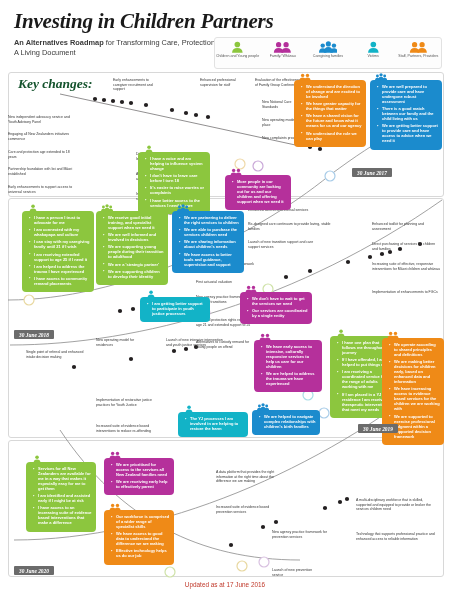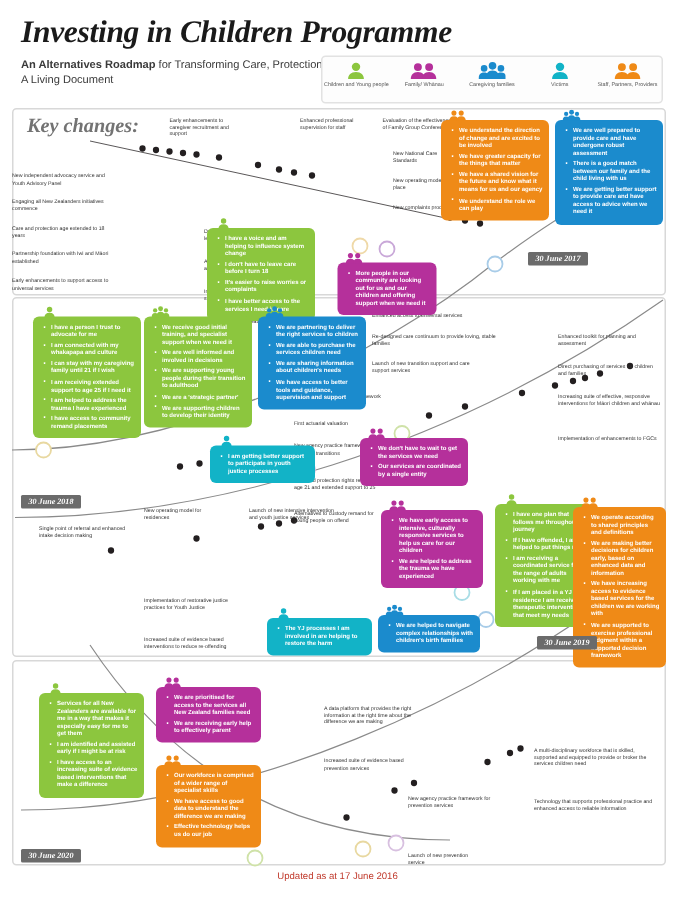--- a/index.html
+++ b/index.html
@@ -27,21 +27,21 @@
     box-sizing:border-box;
   }
   .lgi{width:44px;text-align:center;}
   .lgi .lab{font-size:3.6px;line-height:4.4px;color:#555;margin-top:1px;}
   .ppl{height:13px;display:flex;align-items:flex-end;justify-content:center;}
 
   
   .frameA{position:absolute;left:8px;top:72px;width:434px;height:123px;
     border:0.6px solid #d8d8d8;border-radius:3px;background:#fff;}
   .kc{position:absolute;left:18px;top:76px;font-family:"Liberation Serif",serif;
-     font-style:italic;font-weight:bold;font-size:13.5px;color:#737373;}
+     font-style:italic;font-weight:bold;font-size:13.5px;color:#14532d;}
 
   .frameB{position:absolute;left:8px;top:198px;width:434px;height:238px;
     border:0.6px solid #d8d8d8;border-radius:3px;background:#fff;}
   .frameC{position:absolute;left:8px;top:440px;width:434px;height:135px;
     border:0.6px solid #d8d8d8;border-radius:3px;background:#fff;}
 
   
   .ann{position:absolute;font-size:3.5px;line-height:4.5px;color:#333;}
 
   
@@ -60,21 +60,21 @@
           font-size:6.4px;color:#c0392b;}
 
   svg.layer{position:absolute;left:0;top:0;width:450px;height:600px;pointer-events:none;}
 </style>
 </head>
 <body>
 
 <div class="page">
 
   <div class="hdr">
-    <h1>Investing in Children Programme</h1>
+    <h1>Investing in Children Partners</h1>
     <div class="sub">
       <b>An Alternatives Roadmap</b><span> for Transforming Care, Protection and Youth Justice Services – A Living Document</span>
     </div>
   </div>
 
   <div class="legend" id="legend">
       <div class="lgi">
         <div class="ppl">
           <svg width="18.7" height="11.9" viewBox="0 0 22 14">
             <circle cx="11" cy="4.2" r="3.3" fill="#8cc63e"></circle>

